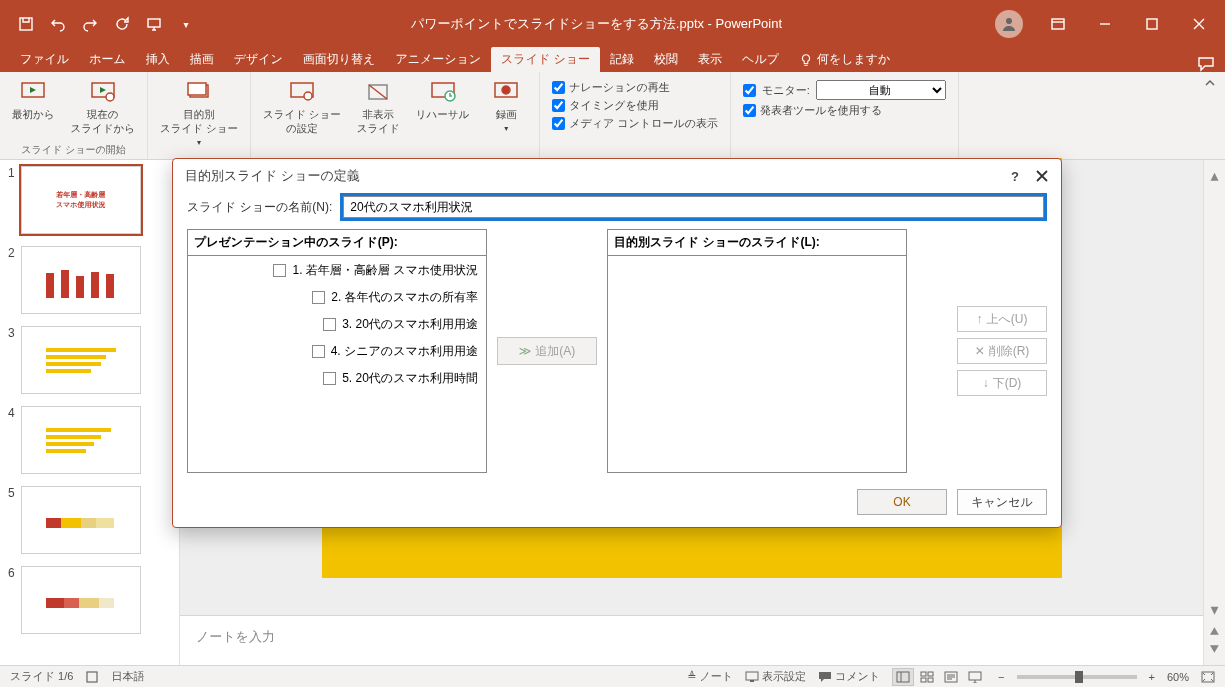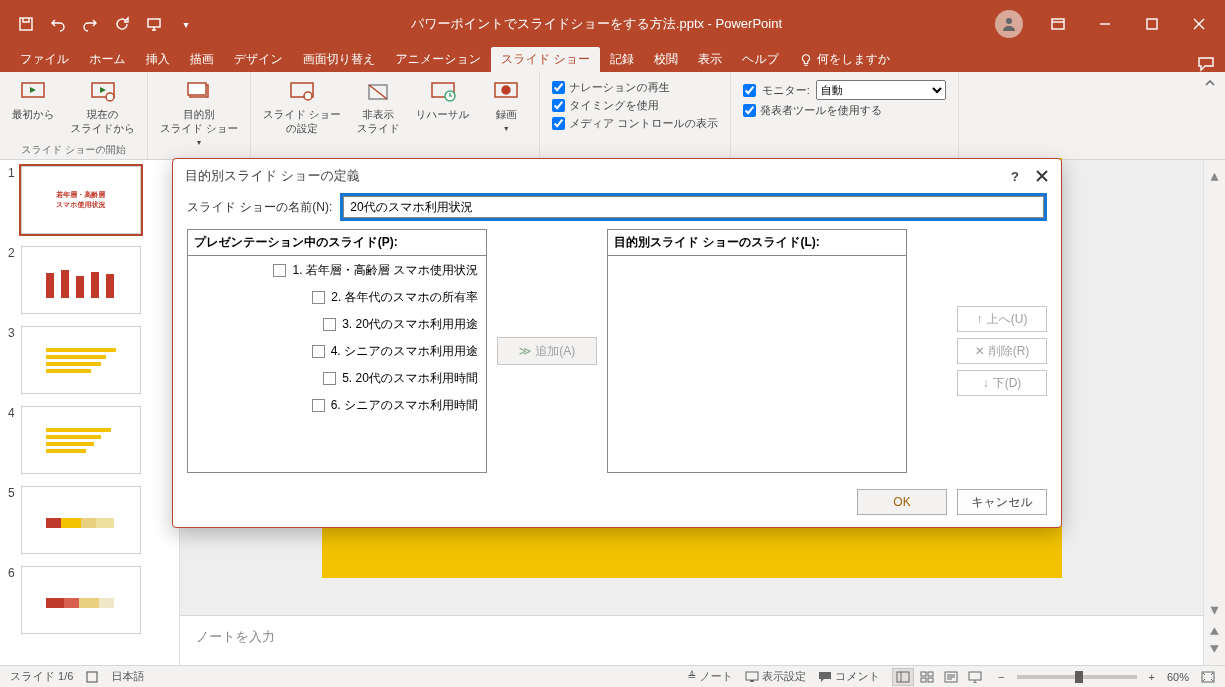--- a/index.html
+++ b/index.html
@@ -24,21 +24,21 @@
 
 .ribbon { height:88px; background:#f3f2f1; border-bottom:1px solid #d6d6d6; display:flex; align-items:flex-start; }
 .rib-group { display:flex; flex-direction:column; align-items:center; padding:4px 8px 0 8px; height:100%; border-right:1px solid #e1dfdd; }
 .rib-row { display:flex; gap:8px; }
 .rib-btn { display:flex;flex-direction:column;align-items:center; gap:2px;font-size:10.5px;color:#444;padding:2px 4px; min-width:50px;}
 .rib-ico { width:28px;height:28px;display:flex;align-items:center;justify-content:center;font-size:20px;color:#b7472a; }
 .rib-label { font-size:10px;color:#666;margin-top:auto;padding:2px 0; }
 .rib-checks { display:flex;flex-direction:column;gap:3px;font-size:11px;color:#444;padding:4px; }
 .rib-checks label { display:flex;align-items:center;gap:4px; }
 .monitor-row { display:flex;align-items:center;gap:6px;font-size:11px;color:#444;}
-.monitor-row select { font-size:11px; width:130px; height:20px;}
+.monitor-row select { font-size:11px; width:130px; height:20px;padding-left:48px;}
 
 
 .workspace { display:flex; height:calc(100% - 48px - 24px - 88px - 22px); }
 .thumb-col { width:180px; background:#fff; overflow:auto; border-right:1px solid #e1dfdd; }
 .thumb-item { display:flex; padding:6px 8px; gap:6px; }
 .thumb-num { font-size:12px;color:#444; }
 .thumb { width:120px;height:68px;border:1px solid #d0d0d0;background:#fff;display:flex;align-items:center;justify-content:center;font-size:7px;color:#c0392b;padding:4px;text-align:center; }
 .thumb.sel { outline:2px solid #b7472a; }
 .slide-area { flex:1; background:#eeeeee; position:relative; display:flex;flex-direction:column; }
 .slide-canvas { flex:1; display:flex;align-items:center;justify-content:center; }
@@ -482,24 +482,20 @@
               <span>3. 20代のスマホ利用用途</span>
             </div>
           <div class="list-item">
               <div class="chk"></div>
               <span>4. シニアのスマホ利用用途</span>
             </div>
           <div class="list-item">
               <div class="chk"></div>
               <span>5. 20代のスマホ利用時間</span>
             </div>
-          <div class="list-item">
-              <div class="chk"></div>
-              <span>6. シニアのスマホ利用時間</span>
-            </div>
         </div>
       </div>
       <div class="mid-col">
         <div class="mid-btn">
           <span style="color:#8a8;">≫</span>
           <span>追加(A)</span>
         </div>
       </div>
       <div class="list-box">
         <div class="list-label"><span>目的別スライド ショーのスライド(L):</span></div>

